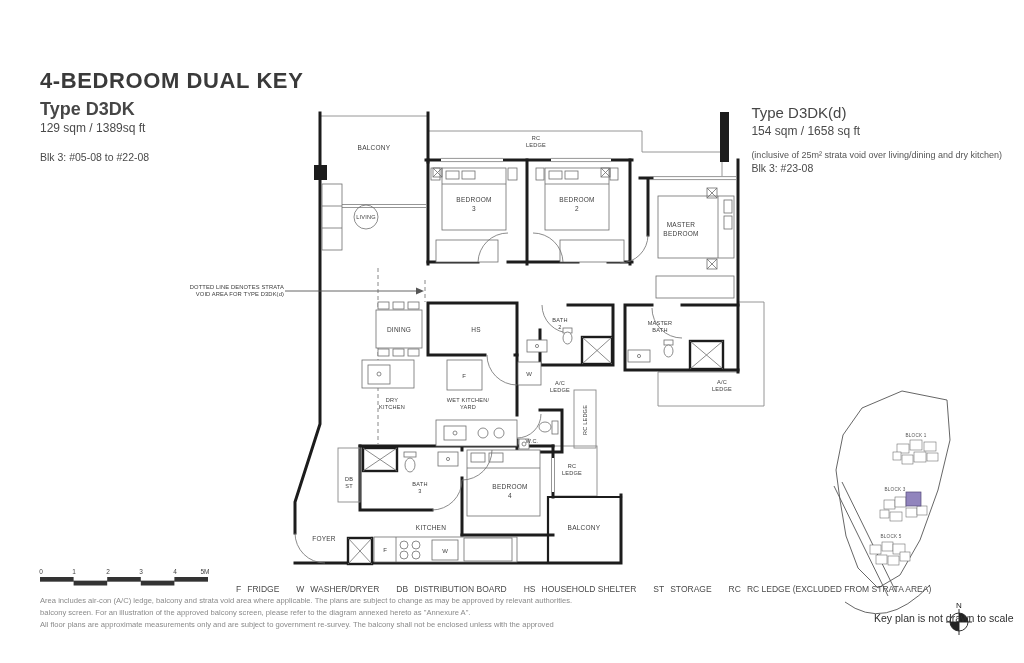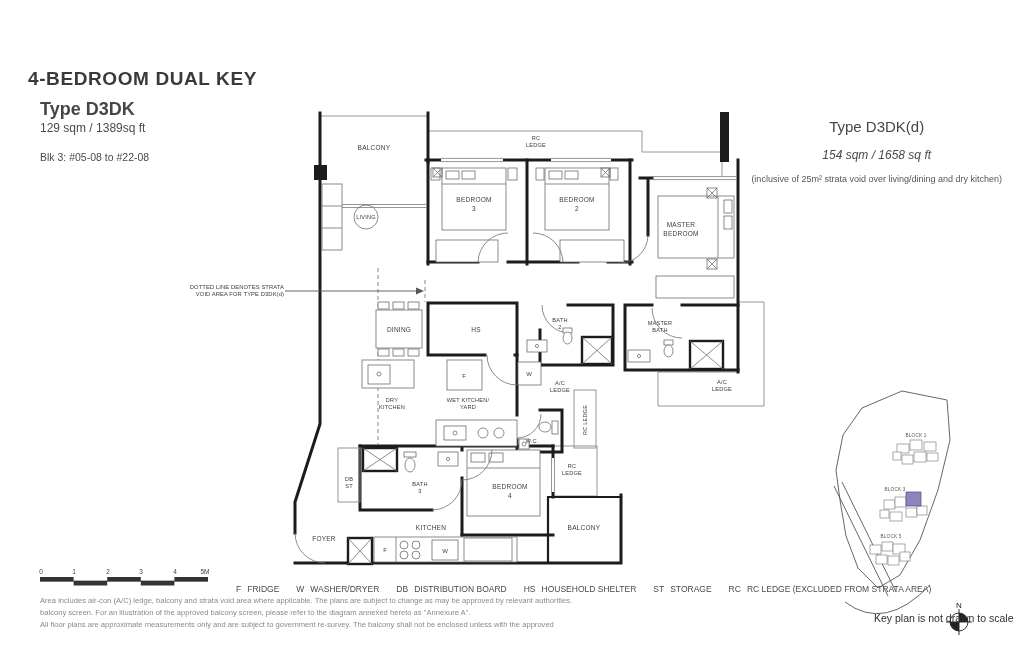--- a/index.html
+++ b/index.html
@@ -1,25 +1,25 @@
 <!DOCTYPE html>
 <html><head>
 <meta charset="utf-8">
 <style>
   html,body{margin:0;padding:0;background:#fff;}
   .page{position:relative;width:1024px;height:663px;background:#fff;overflow:hidden;
         font-family:"Liberation Sans",sans-serif;color:#3c3c3c;}
   .abs{position:absolute;}
-  .title{left:28px;top:68px;font-size:19px;font-weight:600;letter-spacing:.6px;color:#3a3a3a;}
+  .title{left:40px;top:68px;font-size:22px;font-weight:600;letter-spacing:.6px;color:#3a3a3a;}
   .ltype{left:40px;top:99px;font-size:18px;color:#464646;font-weight:bold;}
   .larea{left:40px;top:121px;font-size:12px;color:#4a4a4a;}
   .lblk{left:40px;top:151px;font-size:10.5px;color:#4a4a4a;}
-  .rwrap{right:22px;top:118px;text-align:center;}
+  .rwrap{right:22px;top:104px;text-align:left;}
   .rtype{font-size:15px;color:#464646;}
-  .rarea{font-size:12px;color:#4a4a4a;margin-top:13px;font-style:italic;}
+  .rarea{font-size:12px;color:#4a4a4a;margin-top:3px;}
   .rnote{font-size:9px;color:#555;margin-top:12px;}
   .rblk{font-size:10.5px;color:#4a4a4a;margin-top:2px;}
   .legend{left:236px;top:576px;font-size:8.5px;color:#4a4a4a;display:flex;gap:17px;white-space:nowrap;margin-top:8px;}
   .legend .ab{margin-right:6px;}
   .disc{left:40px;top:595px;font-size:7.6px;color:#8a8a8a;line-height:1.55;}
   .kpnote{left:836px;top:612px;font-size:10.5px;color:#2e2e2e;padding-left:38px;}
   svg{position:absolute;left:0;top:0;}
   svg text{font-family:"Liberation Sans",sans-serif;fill:#3c3c3c;}
   .pl{font-size:6.5px;letter-spacing:.25px;text-anchor:middle;}
   .ps{font-size:5.6px;letter-spacing:.2px;text-anchor:middle;}
@@ -45,20 +45,21 @@
 <div class="page">
 
   <div class="abs title">4-BEDROOM DUAL KEY</div>
   <div class="abs ltype">Type D3DK</div>
   <div class="abs larea">129 sqm / 1389sq ft</div>
   <div class="abs lblk">Blk 3: #05-08 to #22-08</div>
   <div class="abs rwrap">
     <div class="rtype">Type D3DK(d)</div>
     <div class="rarea">154 sqm / 1658 sq ft</div>
     <div class="rnote">(inclusive of 25m² strata void over living/dining and dry kitchen)</div>
+    <div class="rblk">Blk 3: #23-08</div>
   </div>
 
   <svg width="1024" height="663" viewBox="0 0 1024 663">
     <defs>
       <pattern id="wdr" width="8" height="24" patternUnits="userSpaceOnUse">
         <rect width="8" height="24" fill="#fff"></rect>
         <rect x="1" width="2.4" height="24" fill="#9b9b9b"></rect>
         <rect x="5.2" width="1.1" height="24" fill="#9b9b9b"></rect>
       </pattern>
     </defs>

